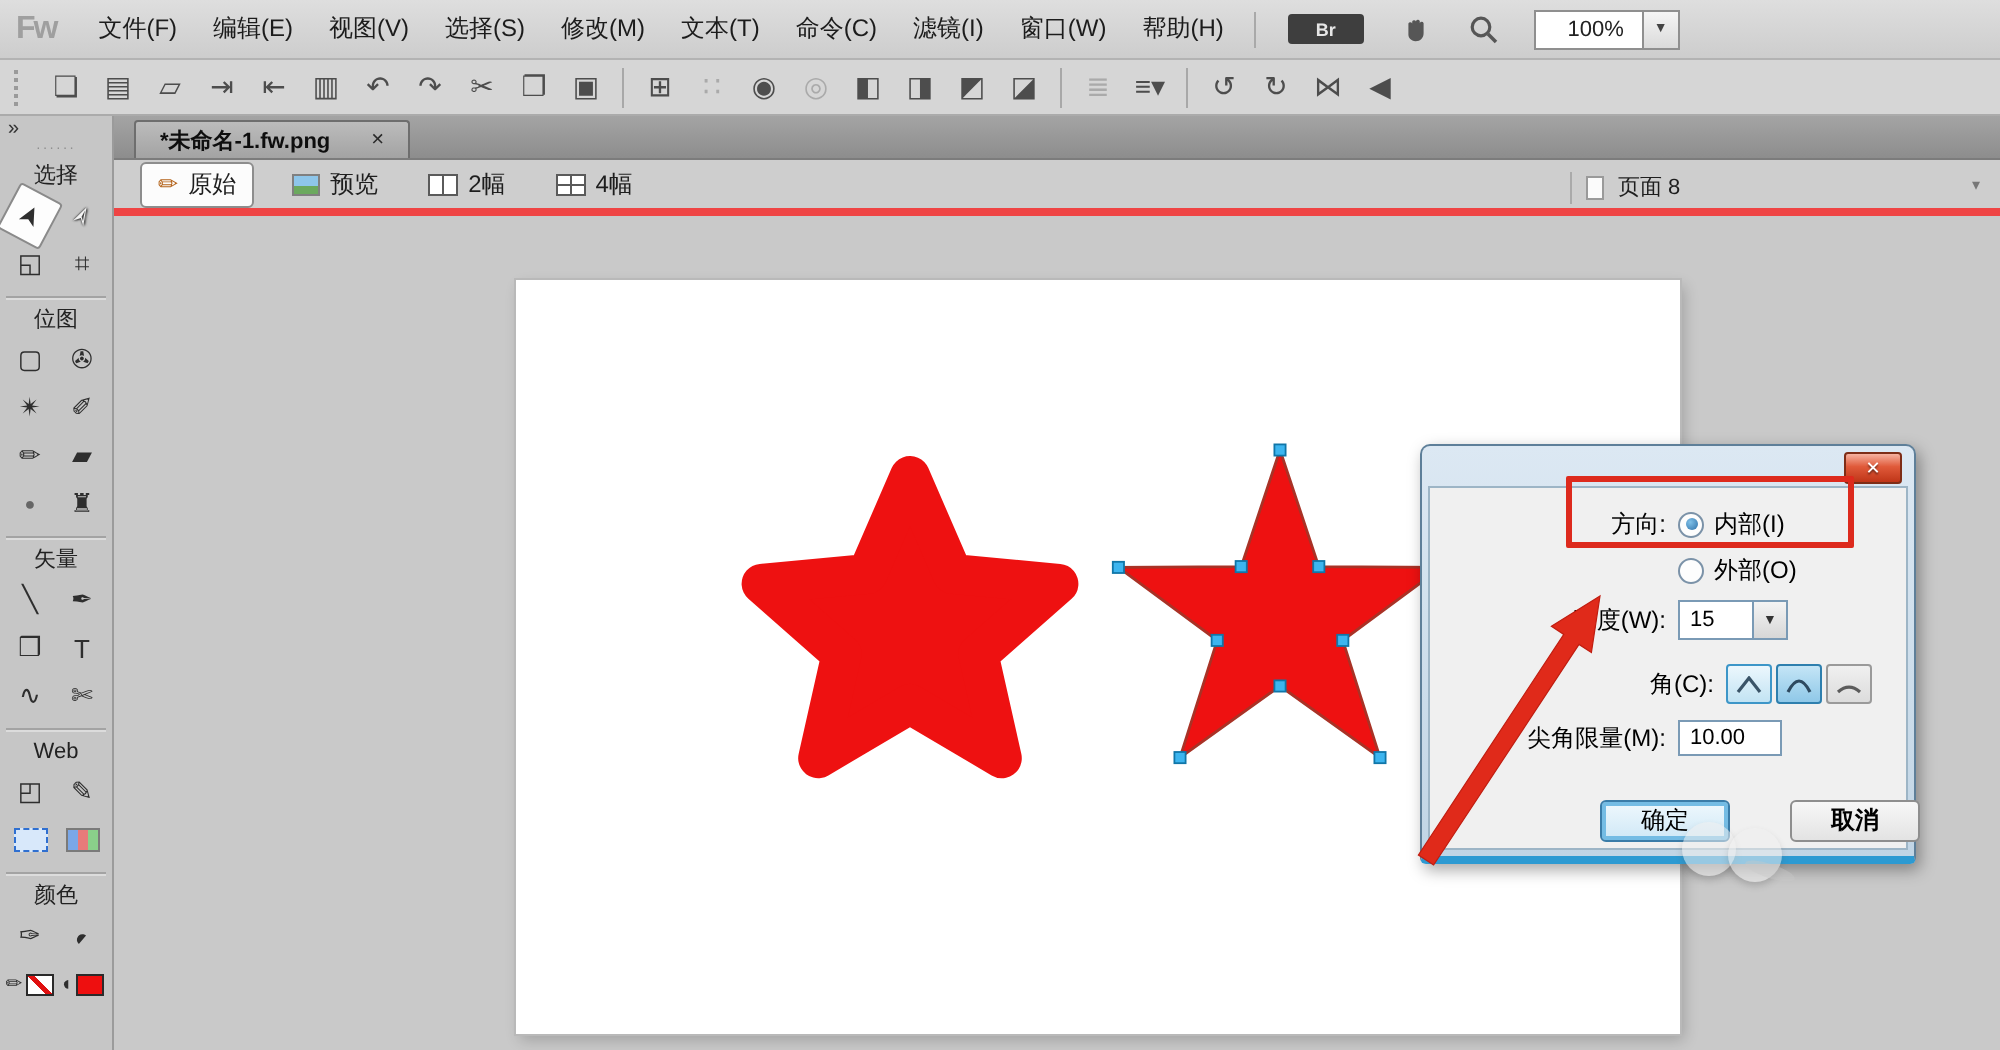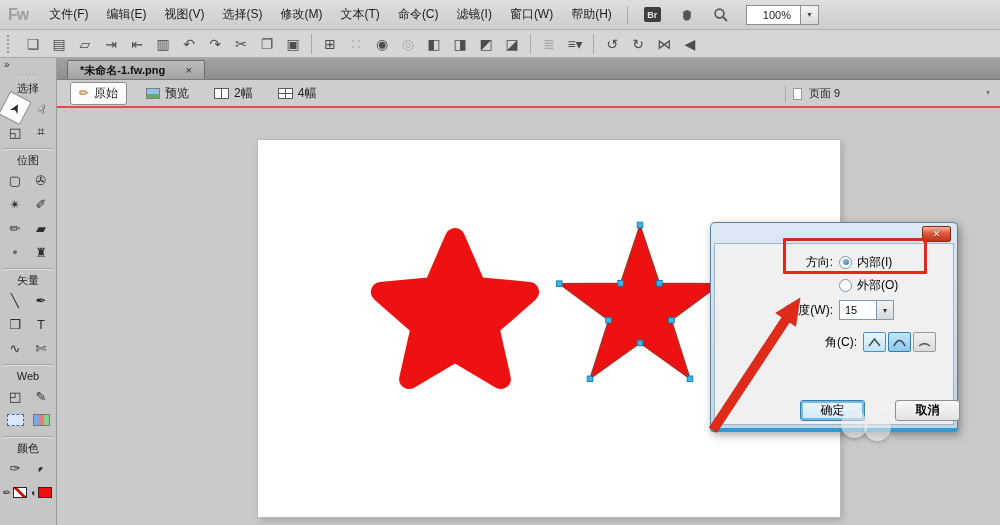--- a/index.html
+++ b/index.html
@@ -6,21 +6,21 @@
   .app{position:relative;width:1000px;height:525px;overflow:hidden;
        font-family:"Liberation Sans","DejaVu Sans",sans-serif;background:#c9c9c9;
        -webkit-font-smoothing:antialiased;}
   
   .menubar{position:absolute;left:0;top:0;width:1000px;height:30px;
     background:linear-gradient(#dedede,#cdcdcd);border-bottom:1px solid #b3b3b3;
     display:flex;align-items:center;font-size:12px;color:#1c1c1c;box-sizing:border-box;text-align:center;}
   .fw-logo{font-weight:bold;font-size:16px;color:#9f9f9f;margin:0 12px 0 8px;letter-spacing:-1px;}
   .menu-item{padding:0 9px;line-height:29px;cursor:default;}
   .mb-sep{width:1px;height:18px;background:#a9a9a9;margin:0 6px;}
-  .br-badge{width:17px;height:15px;background:#3e3e3e;color:#e6e6e6;font-size:9px;font-weight:bold;
+  .br-badge{width:38px;height:15px;background:#3e3e3e;color:#e6e6e6;font-size:9px;font-weight:bold;
     display:flex;align-items:center;justify-content:center;border-radius:2px;margin:16px 10px;}
   .qicon{margin:0 9px;display:flex;align-items:center;}
   .zoom-combo{display:flex;align-items:center;height:18px;background:#fff;border:1px solid #8f8f8f;margin-left:8px;}
   .zoom-val{width:46px;padding-left:7px;font-size:11px;color:#222;}
   .zoom-arrow{width:17px;height:18px;border-left:1px solid #8f8f8f;background:linear-gradient(#f5f5f5,#dadada);
     display:flex;align-items:center;justify-content:center;font-size:7px;color:#444;}
   
   .toolbar{position:absolute;left:0;top:30px;width:1000px;height:28px;background:#d6d6d6;
     border-bottom:1px solid #ababab;display:flex;align-items:center;padding-left:5px;box-sizing:border-box;}
   .tgrip{width:3px;height:18px;border-left:2px dotted #9a9a9a;margin:0 8px 0 2px;}
@@ -53,21 +53,21 @@
   
   .tabbar{position:absolute;left:57px;right:0;top:58px;height:22px;
     background:linear-gradient(#a4a4a4,#8d8d8d);border-bottom:1px solid #7c7c7c;box-sizing:border-box;}
   .doc-tab{position:absolute;left:10px;top:2px;bottom:0;width:138px;
     background:linear-gradient(#bcbcbc,#a3a3a3);border:1px solid #6e6e6e;border-bottom:none;
     border-radius:2px 2px 0 0;display:flex;align-items:center;padding:0 12px;box-sizing:border-box;
     font-size:11px;font-weight:bold;color:#0e0e0e;}
   .tab-close{margin-left:auto;font-weight:normal;color:#2a2a2a;font-size:11px;}
   
   .viewbar{position:absolute;left:57px;right:0;top:80px;height:28px;background:#cecece;
-    border-bottom:2px solid #ef4444;display:flex;align-items:center;padding-left:13px;
+    border-bottom:4px solid #ef4444;display:flex;align-items:center;padding-left:13px;
     box-sizing:border-box;font-size:12px;color:#1e1e1e;gap:13px;}
   .vb-btn{display:flex;align-items:center;gap:5px;padding:2px 6px;}
   .vb-btn.selected{background:#fcfcfc;border:1px solid #8d8d8d;border-radius:3px;padding:2px 8px;}
   .vb-icon{display:inline-block;}
   .vb-icon.pencil::before{content:"✏";color:#b5651d;font-size:12px;}
   .vb-icon.preview{width:14px;height:11px;border:1px solid #808080;box-sizing:border-box;
     background:linear-gradient(#8ec6ea 0 55%,#6ba95e 55% 100%);}
   .vb-icon.two-up{width:15px;height:11px;border:1px solid #5a5a5a;box-sizing:border-box;background:
     linear-gradient(90deg,transparent 0 48%,#5a5a5a 48% 55%,transparent 55%),#fff;}
   .vb-icon.four-up{width:15px;height:11px;border:1px solid #5a5a5a;box-sizing:border-box;background:
@@ -271,21 +271,21 @@
           <span class="vb-label">2幅</span>
         </span>
         <span class="vb-btn">
           <span class="vb-icon four-up"></span>
           <span class="vb-label">4幅</span>
         </span>
       </span>
     <span class="vb-page">
       <span class="vb-psep"></span>
       <span class="page-icon"></span>
-      <span>页面 9</span>
+      <span>页面 8</span>
     </span>
     <span class="vb-caret">▾</span>
   </div>
 
   <div class="canvas">
     <svg width="582" height="377" viewBox="0 0 582 377">
 
       <polygon points="197,98 218.2,146.9 271.2,151.9 231.2,187.1 242.9,239.1 197,212 151.1,239.1 162.8,187.1 122.8,151.9 175.8,146.9" fill="#ee1111" stroke="#ee1111" stroke-width="20" stroke-linejoin="round"></polygon>
 
       <polygon points="382,85 401.4,143.3 462.8,143.7 413.4,180.2 432,238.8 382,203 332,238.8 350.6,180.2 301.2,143.7 362.6,143.3" fill="#ee1111" stroke="#a93226" stroke-width="1.4" stroke-linejoin="miter"></polygon>
@@ -340,20 +340,24 @@
                 <path d="M1 8 Q6.5 -3 12 8" fill="none" stroke="#2e4a60" stroke-width="1.6"></path>
               </svg>
           </span>
           <span class="cbtn b3">
             <svg width="13" height="9" viewBox="0 0 13 9">
                 <path d="M1 8 Q6.5 3.2 12 8" fill="none" stroke="#5c5c5c" stroke-width="1.6"></path>
               </svg>
           </span>
         </span>
       </div>
+      <div class="drow" style="top:115px;">
+        <span class="dlabel">尖角限量(M):</span>
+        <input class="tinput" value="10.00" style="">
+      </div>
       <div class="btn ok" style="top:156px;">确定</div>
       <div class="btn cancel" style="top:156px;">取消</div>
     </div>
   </div>
 
   <div class="anno-rect"></div>
   <svg class="anno-arrow" width="110" height="150" viewBox="700 290 110 150">
     <polygon points="800,298 775.7,313.1 781.9,317.2 709.2,427.5 716.8,432.5 789.5,322.2 795.7,326.3" fill="#e02a1a" stroke="#c01d10" stroke-width="0.6"></polygon>
   </svg>
 

